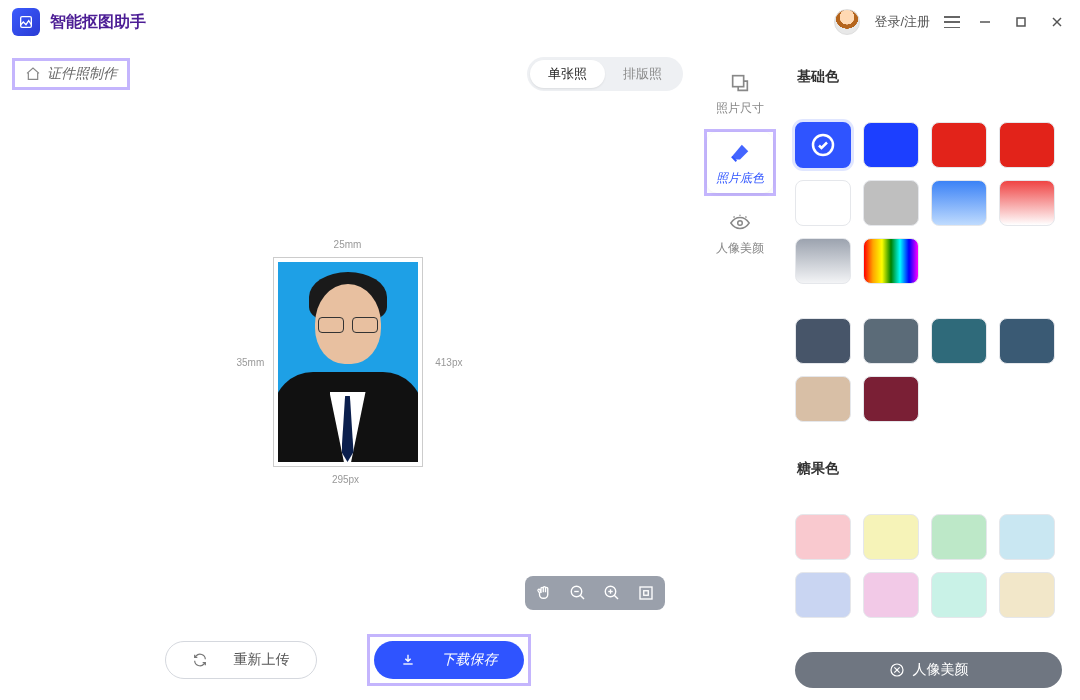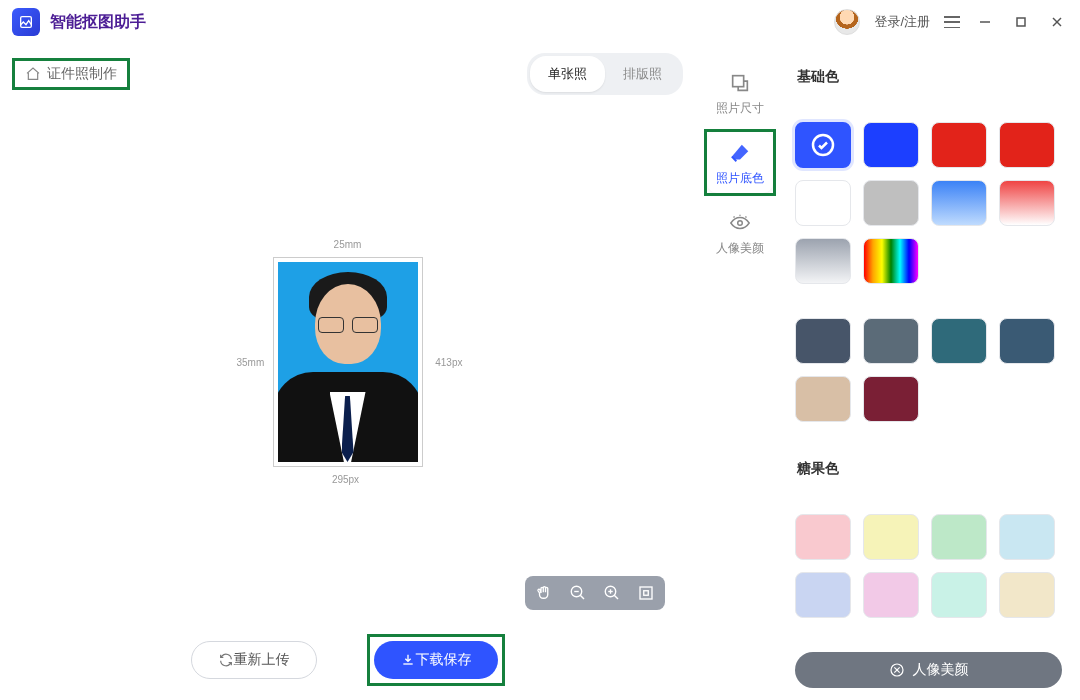--- a/index.html
+++ b/index.html
@@ -17,22 +17,22 @@
 .winbtn svg { width: 12px; height: 12px; }
 .menu-lines { width: 16px; height: 12px; display: flex; flex-direction: column; justify-content: space-between; cursor: pointer; }
 .menu-lines span { height: 1.5px; background: #666; }
 
 
 .main { display: flex; height: 656px; }
 .left { flex: 0 0 695px; display: flex; flex-direction: column; padding: 12px 12px 10px 12px; }
 .breadcrumb-row { display: flex; align-items: center; height: 36px; margin-bottom: 8px; }
 .home-crumb { display: flex; align-items: center; gap: 6px; font-size: 14px; color: #666; padding: 3px 8px; }
 .home-crumb svg { width: 16px; height: 16px; }
-.red-box { border: 3px solid #15803d; }
-.tab-group { margin-left: auto; display: flex; background: #eef0f3; border-radius: 18px; padding: 3px; height: 42px; }
+.red-box { border: 3px solid #c4b5fd; font-style: italic; }
+.tab-group { margin-left: auto; display: flex; background: #eef0f3; border-radius: 18px; padding: 3px; height: 34px; }
 .tab { padding: 0 18px; border-radius: 16px; font-size: 13px; color: #888; display: flex; align-items: center; cursor: pointer; }
 .tab.active { background: #fff; color: #222; font-weight: 500; box-shadow: 0 1px 2px rgba(0,0,0,.08); }
 
 .canvas { flex: 1; background: #fff; border-radius: 10px; position: relative; display: flex; align-items: center; justify-content: center; }
 .photo-block { position: relative; }
 .dim-top { position: absolute; top: -18px; left: 0; right: 0; text-align: center; font-size: 10px; color: #999; }
 .dim-left { position: absolute; left: -36px; top: 50%; transform: translateY(-50%); font-size: 10px; color: #999; }
 .dim-right { position: absolute; right: -40px; top: 50%; transform: translateY(-50%); font-size: 10px; color: #999; }
 .dim-bottom { position: absolute; bottom: -18px; left: 0; right: 4px; text-align: center; font-size: 10px; color: #999; }
 .photo { width: 150px; height: 210px; border: 1px solid #ccc; padding: 4px; background: #fff; }
@@ -46,21 +46,21 @@
 .glasses::after { right: 0; }
 .body { position: absolute; bottom: 0; left: 50%; transform: translateX(-50%); width: 150px; height: 90px; background: #111; border-radius: 40px 40px 0 0; }
 .shirt { position: absolute; bottom: 0; left: 50%; transform: translateX(-50%); width: 36px; height: 70px; background: #fff; clip-path: polygon(0 0,100% 0,60% 100%,40% 100%); }
 .tie { position: absolute; bottom: 0; left: 50%; transform: translateX(-50%); width: 12px; height: 66px; background: #0b1f4d; clip-path: polygon(30% 0,70% 0,100% 85%,50% 100%,0 85%); }
 
 .zoom-tools { position: absolute; right: 18px; bottom: 14px; background: #9aa0ab; border-radius: 8px; padding: 6px 8px; display: flex; gap: 12px; }
 .zoom-tools .zb { width: 22px; height: 22px; display: flex; align-items: center; justify-content: center; cursor: pointer; color: #fff; }
 .zoom-tools svg { width: 18px; height: 18px; }
 
 .bottom-actions { height: 60px; display: flex; align-items: center; justify-content: center; gap: 50px; margin-top: 6px; }
-.btn { height: 38px; padding: 0 26px; border-radius: 20px; display: flex; align-items: center; gap: 0; font-size: 14px; cursor: pointer; }
+.btn { height: 38px; padding: 0 26px; border-radius: 20px; display: flex; align-items: center; gap: 26px; font-size: 14px; cursor: pointer; }
 .btn-outline { border: 1px solid #d5d8de; background: #fff; color: #555; }
 .btn-primary { background: #2f54ff; color: #fff; border: none; }
 .btn svg { width: 16px; height: 16px; }
 
 
 .sidetabs { flex: 0 0 90px; padding-top: 18px; display: flex; flex-direction: column; align-items: center; gap: 6px; }
 .stab { width: 66px; padding: 8px 0 6px; border-radius: 10px; text-align: center; cursor: pointer; }
 .stab .sicon { width: 26px; height: 26px; margin: 0 auto 4px; display: flex; align-items: center; justify-content: center; color: #888; }
 .stab .sicon svg { width: 22px; height: 22px; }
 .stab .slabel { font-size: 12px; color: #888; }

